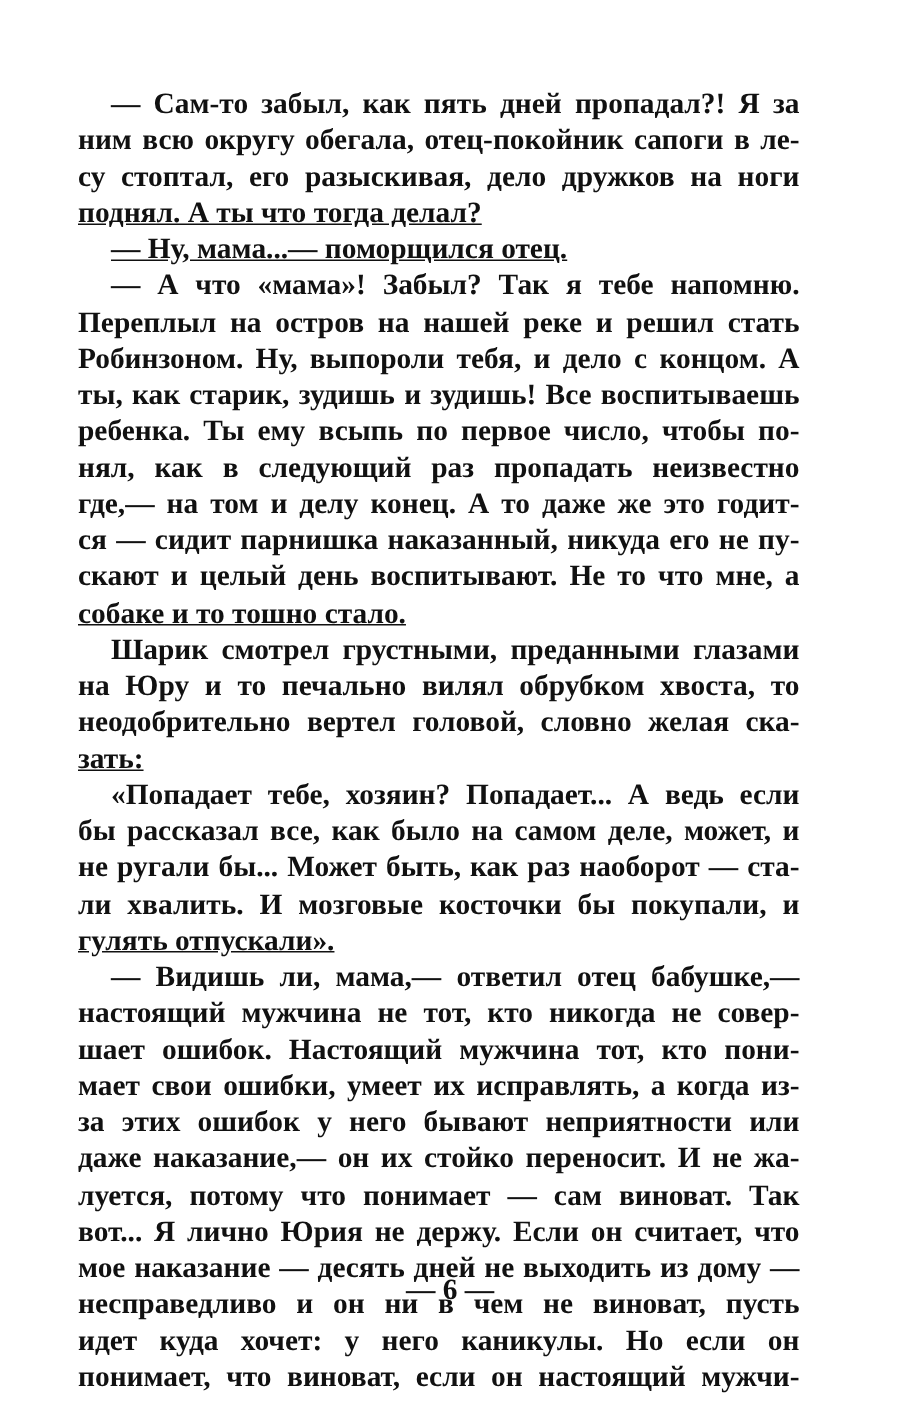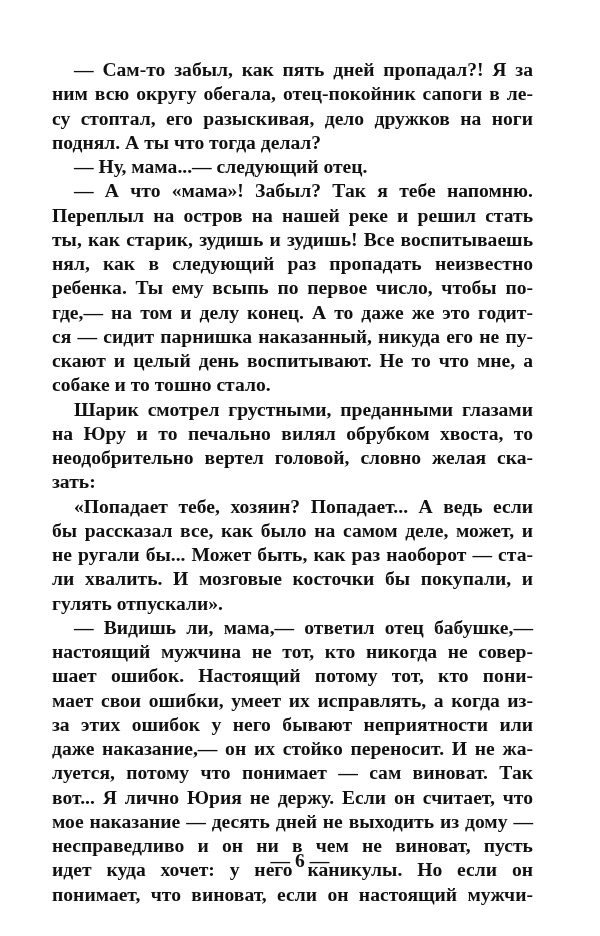--- a/index.html
+++ b/index.html
@@ -26,20 +26,21 @@
   }
   .line {
     display: block;
     white-space: nowrap;
     text-align: justify;
     text-align-last: justify;
     height: 24.25px;
   }
   .line.last {
     text-align-last: left;
+    text-decoration: underline;
   }
   .line.indent {
     padding-left: 22px;
   }
   .page-number {
     position: absolute;
     left: 0;
     width: 600px;
     top: 850px;
     text-align: center;
@@ -50,42 +51,43 @@
   }
 </style>
 </head>
 <body>
 
 <div class="page">
   <span class="line indent">— Сам-то забыл, как пять дней пропадал?! Я за</span>
   <span class="line">ним всю округу обегала, отец-покойник сапоги в ле-</span>
   <span class="line">су стоптал, его разыскивая, дело дружков на ноги</span>
   <span class="line last">поднял. А ты что тогда делал?</span>
-  <span class="line indent last">— Ну, мама...— следующий отец.</span>
+  <span class="line indent last">— Ну, мама...— поморщился отец.</span>
   <span class="line indent">— А что «мама»! Забыл? Так я тебе напомню.</span>
   <span class="line">Переплыл на остров на нашей реке и решил стать</span>
+  <span class="line">Робинзоном. Ну, выпороли тебя, и дело с концом. А</span>
   <span class="line">ты, как старик, зудишь и зудишь! Все воспитываешь</span>
+  <span class="line">ребенка. Ты ему всыпь по первое число, чтобы по-</span>
   <span class="line">нял, как в следующий раз пропадать неизвестно</span>
-  <span class="line">ребенка. Ты ему всыпь по первое число, чтобы по-</span>
   <span class="line">где,— на том и делу конец. А то даже же это годит-</span>
   <span class="line">ся — сидит парнишка наказанный, никуда его не пу-</span>
   <span class="line">скают и целый день воспитывают. Не то что мне, а</span>
   <span class="line last">собаке и то тошно стало.</span>
   <span class="line indent">Шарик смотрел грустными, преданными глазами</span>
   <span class="line">на Юру и то печально вилял обрубком хвоста, то</span>
   <span class="line">неодобрительно вертел головой, словно желая ска-</span>
   <span class="line last">зать:</span>
   <span class="line indent">«Попадает тебе, хозяин? Попадает... А ведь если</span>
   <span class="line">бы рассказал все, как было на самом деле, может, и</span>
   <span class="line">не ругали бы... Может быть, как раз наоборот — ста-</span>
   <span class="line">ли хвалить. И мозговые косточки бы покупали, и</span>
   <span class="line last">гулять отпускали».</span>
   <span class="line indent">— Видишь ли, мама,— ответил отец бабушке,—</span>
   <span class="line">настоящий мужчина не тот, кто никогда не совер-</span>
-  <span class="line">шает ошибок. Настоящий потому тот, кто пони-</span>
+  <span class="line">шает ошибок. Настоящий мужчина тот, кто пони-</span>
   <span class="line">мает свои ошибки, умеет их исправлять, а когда из-</span>
   <span class="line">за этих ошибок у него бывают неприятности или</span>
   <span class="line">даже наказание,— он их стойко переносит. И не жа-</span>
   <span class="line">луется, потому что понимает — сам виноват. Так</span>
   <span class="line">вот... Я лично Юрия не держу. Если он считает, что</span>
   <span class="line">мое наказание — десять дней не выходить из дому —</span>
   <span class="line">несправедливо и он ни в чем не виноват, пусть</span>
   <span class="line">идет куда хочет: у него каникулы. Но если он</span>
   <span class="line">понимает, что виноват, если он настоящий мужчи-</span>
 </div>

